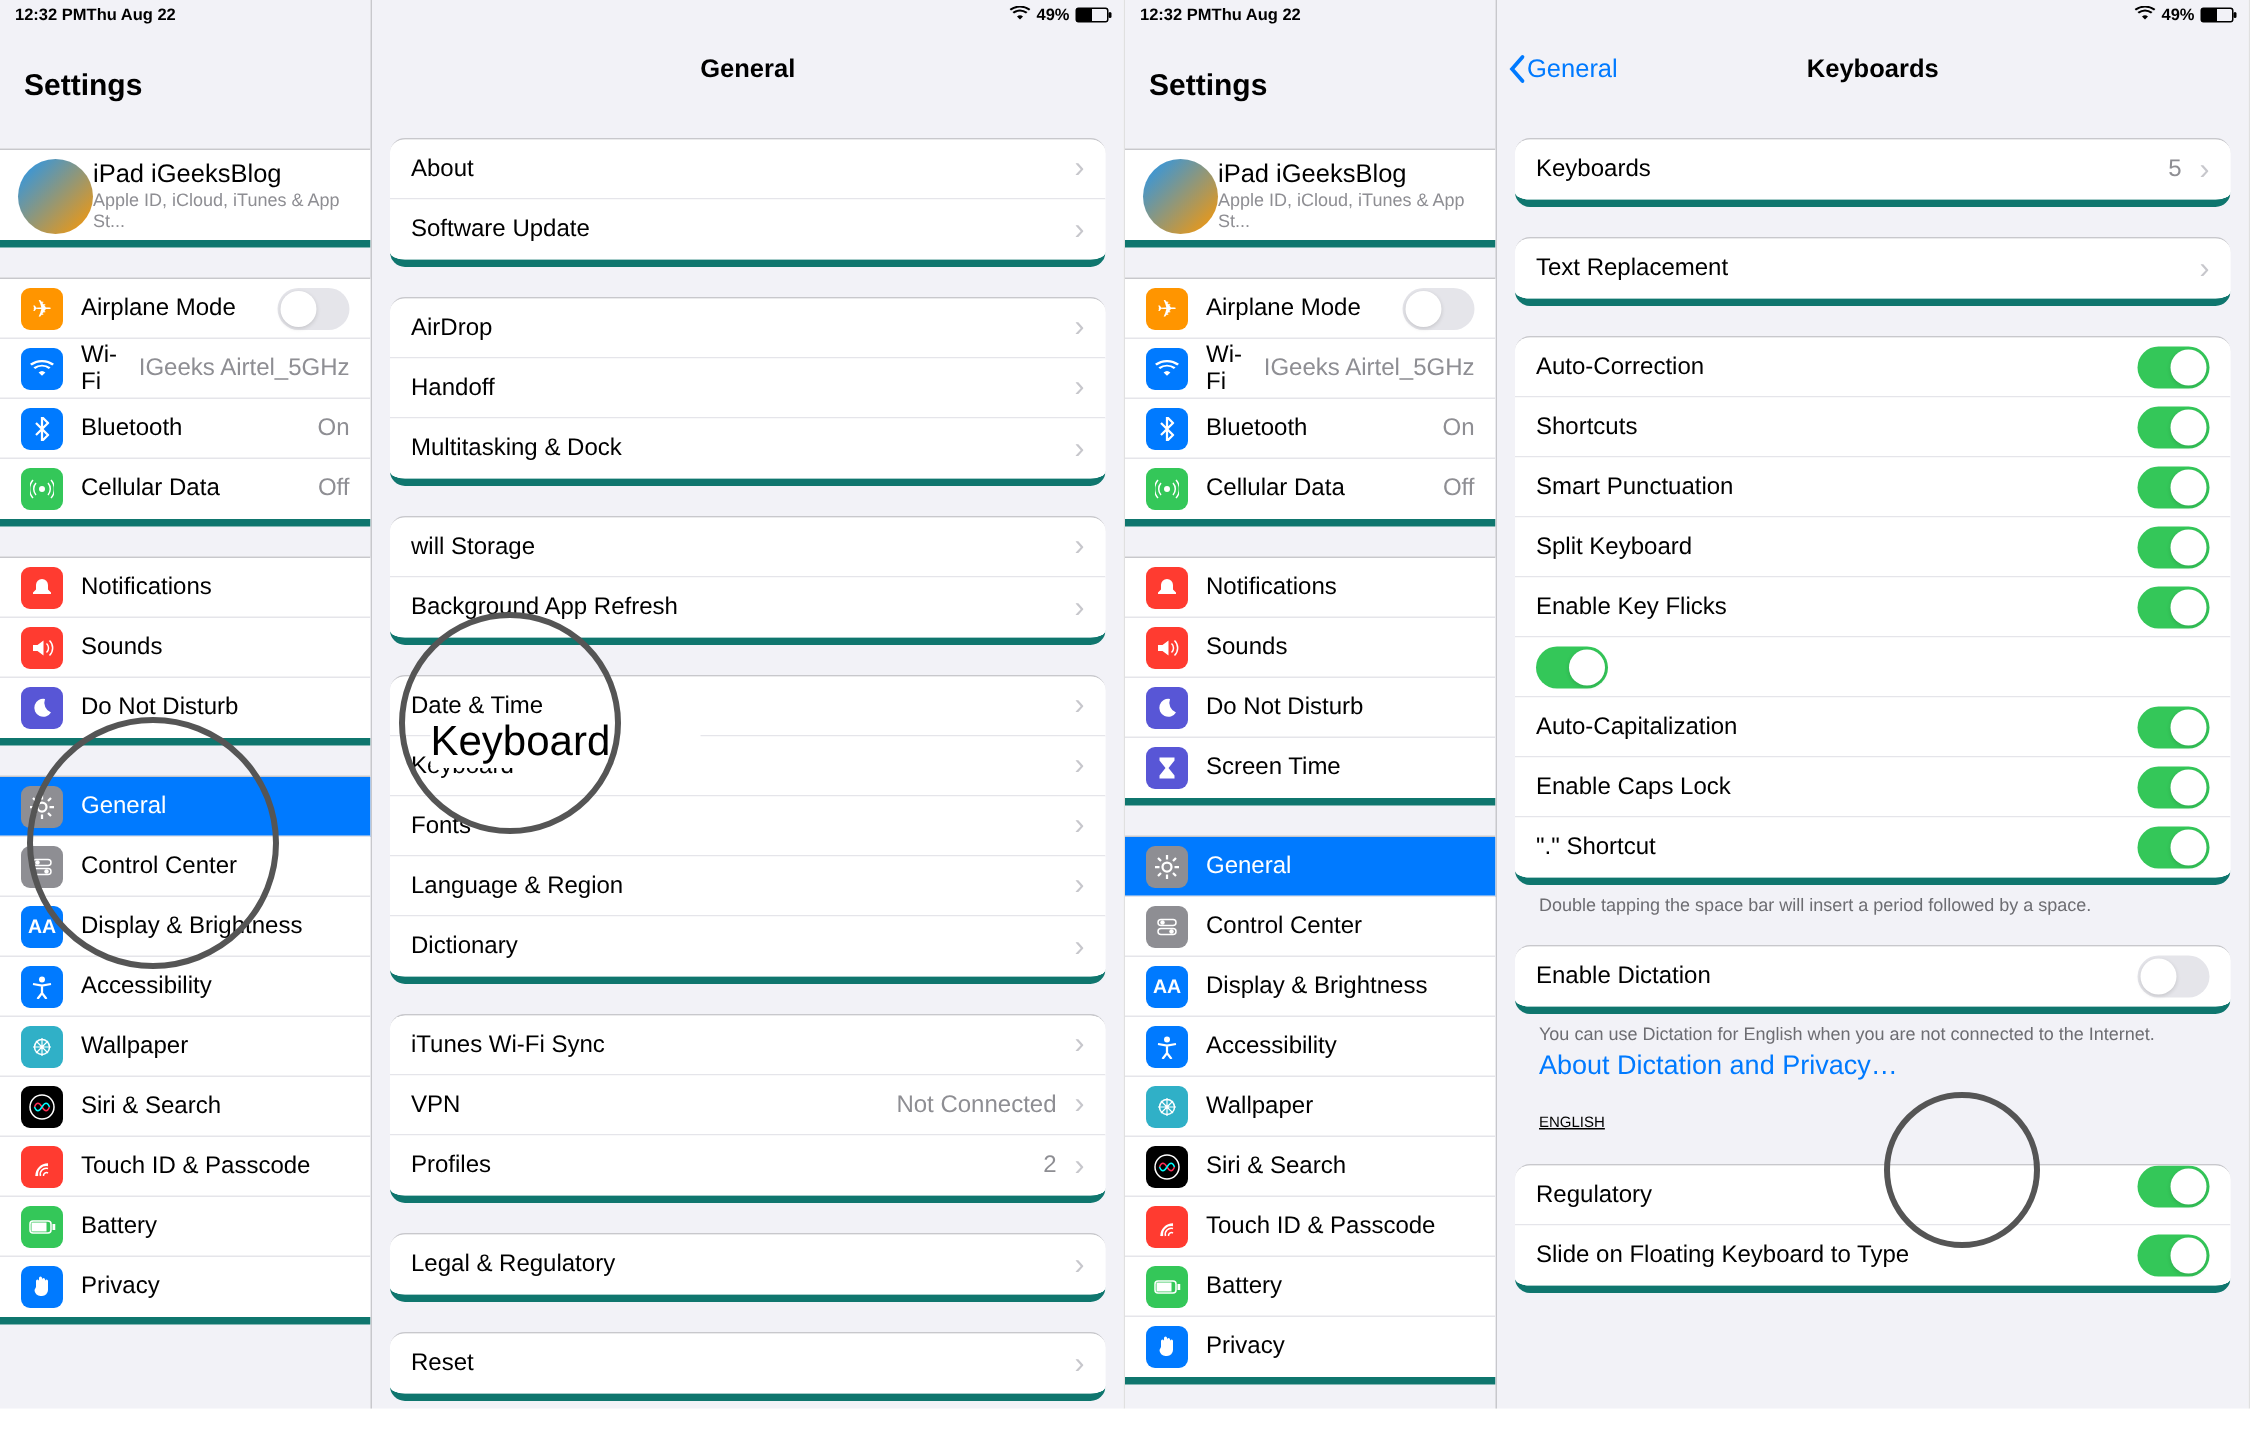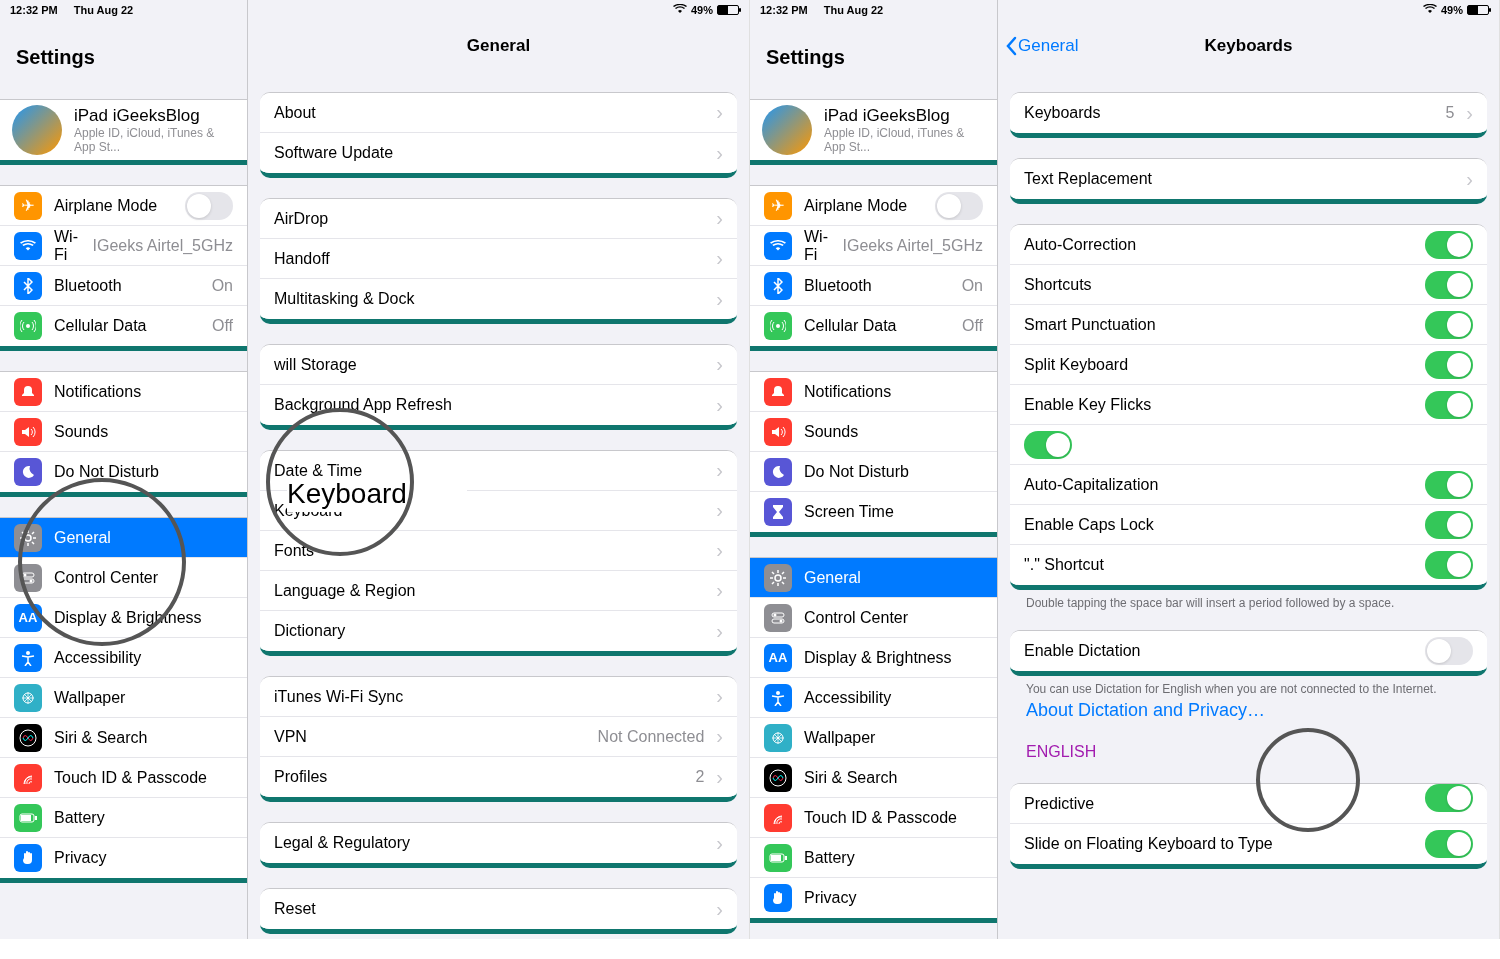--- a/index.html
+++ b/index.html
@@ -1,18 +1,18 @@
 <!DOCTYPE html>
 <html><head>
 <meta charset="utf-8">
 <style>
   * { margin:0; padding:0; box-sizing:border-box; -webkit-font-smoothing:antialiased; }
   body { font-family:-apple-system,"Helvetica Neue",Arial,sans-serif; background:#fff; width:1500px; height:959px; overflow:hidden; font-size:15px; color:#000; }
   .statusbar { height:20px; background:#f2f2f7; font-size:11px; font-weight:600; display:flex; align-items:center; padding:0 10px; color:#000; }
-  .sb-left { display:flex; gap:16px; }
+  .sb-left { display:flex; gap:0; }
   .sb-right { margin-left:auto; display:flex; align-items:center; gap:4px; }
   .batt { width:22px; height:10px; border:1px solid #000; border-radius:2px; position:relative; }
   .batt::after { content:""; position:absolute; right:-3px; top:2px; width:2px; height:4px; background:#000; border-radius:1px; }
   .batt div { height:100%; background:#000; }
   .screens { display:flex; height:939px; }
   .screen { flex:1; display:flex; height:100%; border-right:1px solid #e0e0e0; }
   .panel { height:100%; overflow:hidden; }
   .sidebar { width:248px; background:#f2f2f7; border-right:1px solid #c8c8cc; }
   .detail  { flex:1; background:#f2f2f7; position:relative; }
   .nav     { height:52px; display:flex; align-items:center; justify-content:center; font-size:17px; font-weight:600; position:relative; }
@@ -25,26 +25,26 @@
   .row:last-child { border-bottom:none; }
   .row .label { flex:1; font-size:16px; }
   .row .value { color:#8e8e93; font-size:16px; }
   .row .chev  { color:#c7c7cc; font-size:20px; }
   .row.selected { background:#007aff; color:#fff; }
   .icon { width:28px; height:28px; border-radius:6px; display:flex; align-items:center; justify-content:center; color:#fff; flex:none; }
   .switch { width:48px; height:28px; border-radius:14px; background:#e5e5ea; position:relative; flex:none; }
   .switch.on { background:#34c759; }
   .switch .knob { position:absolute; top:2px; left:2px; width:24px; height:24px; border-radius:50%; background:#fff; box-shadow:0 1px 3px rgba(0,0,0,.15); }
   .switch.on .knob { left:22px; }
-  .profile-row { height:60px; padding:6px 12px; display:flex; align-items:center; gap:12px; }
+  .profile-row { height:60px; padding:6px 12px; display:flex; align-items:flex-start; gap:0; }
   .avatar { width:50px; height:50px; border-radius:50%; background:linear-gradient(135deg,#2196f3,#ff9800); flex:none; }
   .prof-name { font-size:17px; font-weight:400; }
   .prof-sub  { font-size:12px; color:#8e8e93; }
   .footer-note{ font-size:12px; color:#6d6d72; padding:6px 28px 0; }
-  .section-label{ font-size:16px; color:#a21caf; padding:18px 28px 2px; text-transform:uppercase; }
+  .section-label{ font-size:10px; color:#000000; padding:18px 28px 2px; text-transform:uppercase;text-decoration:underline; }
   .link { color:#007aff; font-size:18px; padding:4px 28px; }
   .circle { position:absolute; border:4px solid #555; border-radius:50%; pointer-events:none; z-index:50; }
   .bigK { position:absolute; font-size:28px; font-weight:400; background:#fff; left:287px; top:476px; width:180px; height:36px; display:flex; align-items:center; }
 </style>
 </head>
 <body>
 
 <div class="screens">
 
   <div class="screen">
@@ -611,21 +611,21 @@
     <div class="switch" style="">
                 <div class="knob"></div>
               </div>
             </div>
           </div>
           <div class="footer-note">You can use Dictation for English when you are not connected to the Internet.</div>
           <div class="link">About Dictation and Privacy…</div>
           <div class="section-label">English</div>
           <div class="group">
             <div class="row">
-    <span class="label">Predictive</span>
+    <span class="label">Regulatory</span>
     <div class="switch on" style="margin-top:-12px">
                 <div class="knob"></div>
               </div>
             </div>
             <div class="row">
     <span class="label">Slide on Floating Keyboard to Type</span>
     <div class="switch on" style="">
                 <div class="knob"></div>
               </div>
             </div>

